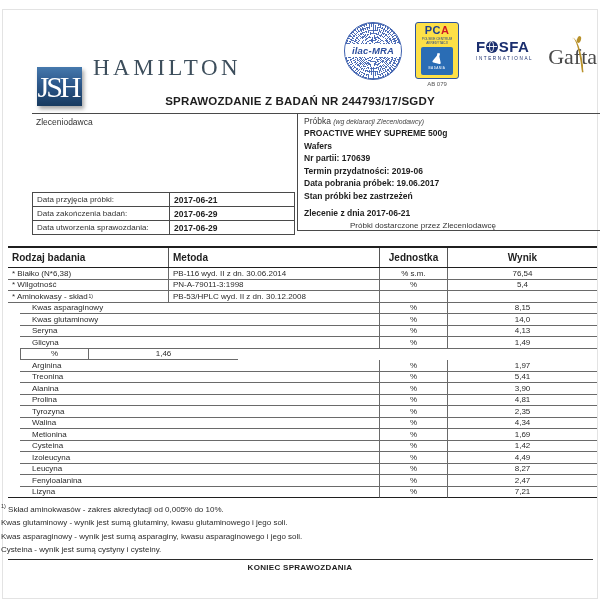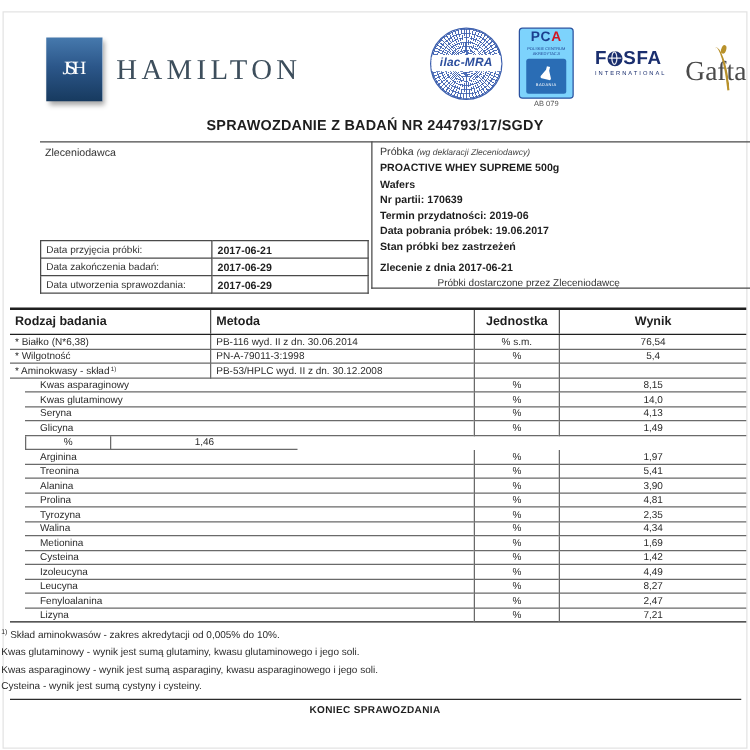--- a/index.html
+++ b/index.html
@@ -7,42 +7,43 @@
     width:600px;height:600px;position:relative;background:#ffffff;
     font-family:"Liberation Sans",sans-serif;color:#2b2b2b;
     -webkit-font-smoothing:antialiased;
   }
   .frame{position:absolute;left:2px;top:9px;width:594px;height:588px;
     border:1px solid #e3e3e3;pointer-events:none;}
 
   
   .brand{position:absolute;top:30px;left:37px;display:flex;align-items:center;}
   .logo-sq{
-    width:42px;height:51px;display:flex;align-items:center;justify-content:center;
+    width:42px;height:39px;display:flex;align-items:center;justify-content:center;
     background:linear-gradient(180deg,#4679ad 0%,#2c578a 45%,#173a5f 100%);
     box-shadow:2px 3px 4px rgba(0,0,0,.35);
-    color:#fff;font-family:"Liberation Serif",serif;font-size:15px;letter-spacing:-3px;
+    color:#fff;font-family:"Liberation Serif",serif;font-size:30px;letter-spacing:-3px;
     padding-right:3px;
+    margin-top:37px;
   }
   .brand-name{margin-left:11px;font-family:"Liberation Serif",serif;font-size:23px;
     color:#3d4e5c;letter-spacing:3.5px;}
 
   .badges{position:absolute;top:22px;left:344px;display:flex;align-items:flex-start;}
 
   .ilac{width:58px;height:58px;border-radius:50%;position:relative;overflow:hidden;
     background:
       repeating-radial-gradient(circle at 50% 50%, rgba(60,95,174,.85) 0 .7px, rgba(255,255,255,0) .7px 3.4px),
       repeating-conic-gradient(from 0deg, #4d6db8 0deg 1.6deg, #ffffff 1.6deg 5.4deg);
     border:1.5px solid #3c5fae;box-sizing:border-box;}
   .ilac-band{position:absolute;left:-2px;right:-2px;top:21px;height:13px;background:#fff;
     display:flex;align-items:center;justify-content:center;
     font-size:9.5px;font-weight:bold;font-style:italic;color:#2d4f9e;letter-spacing:.2px;}
 
   .pca-wrap{margin-left:13px;width:44px;text-align:center;}
-  .pca-box{border:1px solid #2a52a0;border-radius:3px;padding:2px 2px 3px;background:#7dd3fc;}
+  .pca-box{border:1px solid #2a52a0;border-radius:3px;padding:2px 2px 3px;background:#fde047;}
   .pca-word{font-size:11px;font-weight:bold;line-height:11px;letter-spacing:.5px;}
   .pca-word .pc{color:#1b3f8f;} .pca-word .a{color:#d01823;}
   .pca-org{font-size:3.2px;color:#1b3f8f;line-height:4px;margin-top:1px;}
   .pca-blue{margin:2px auto 0;width:32px;height:28px;background:#2a6db5;border-radius:2px;
     display:flex;flex-direction:column;align-items:center;justify-content:center;}
   .pca-blue svg{transform:rotate(14deg);}
   .pca-blue .badania{font-size:3.2px;color:#fff;letter-spacing:.4px;margin-top:1px;}
   .pca-no{font-size:6px;color:#555;margin-top:2px;}
 
   .fosfa{margin-left:17px;margin-top:16px;text-align:center;color:#1a2e6e;}

